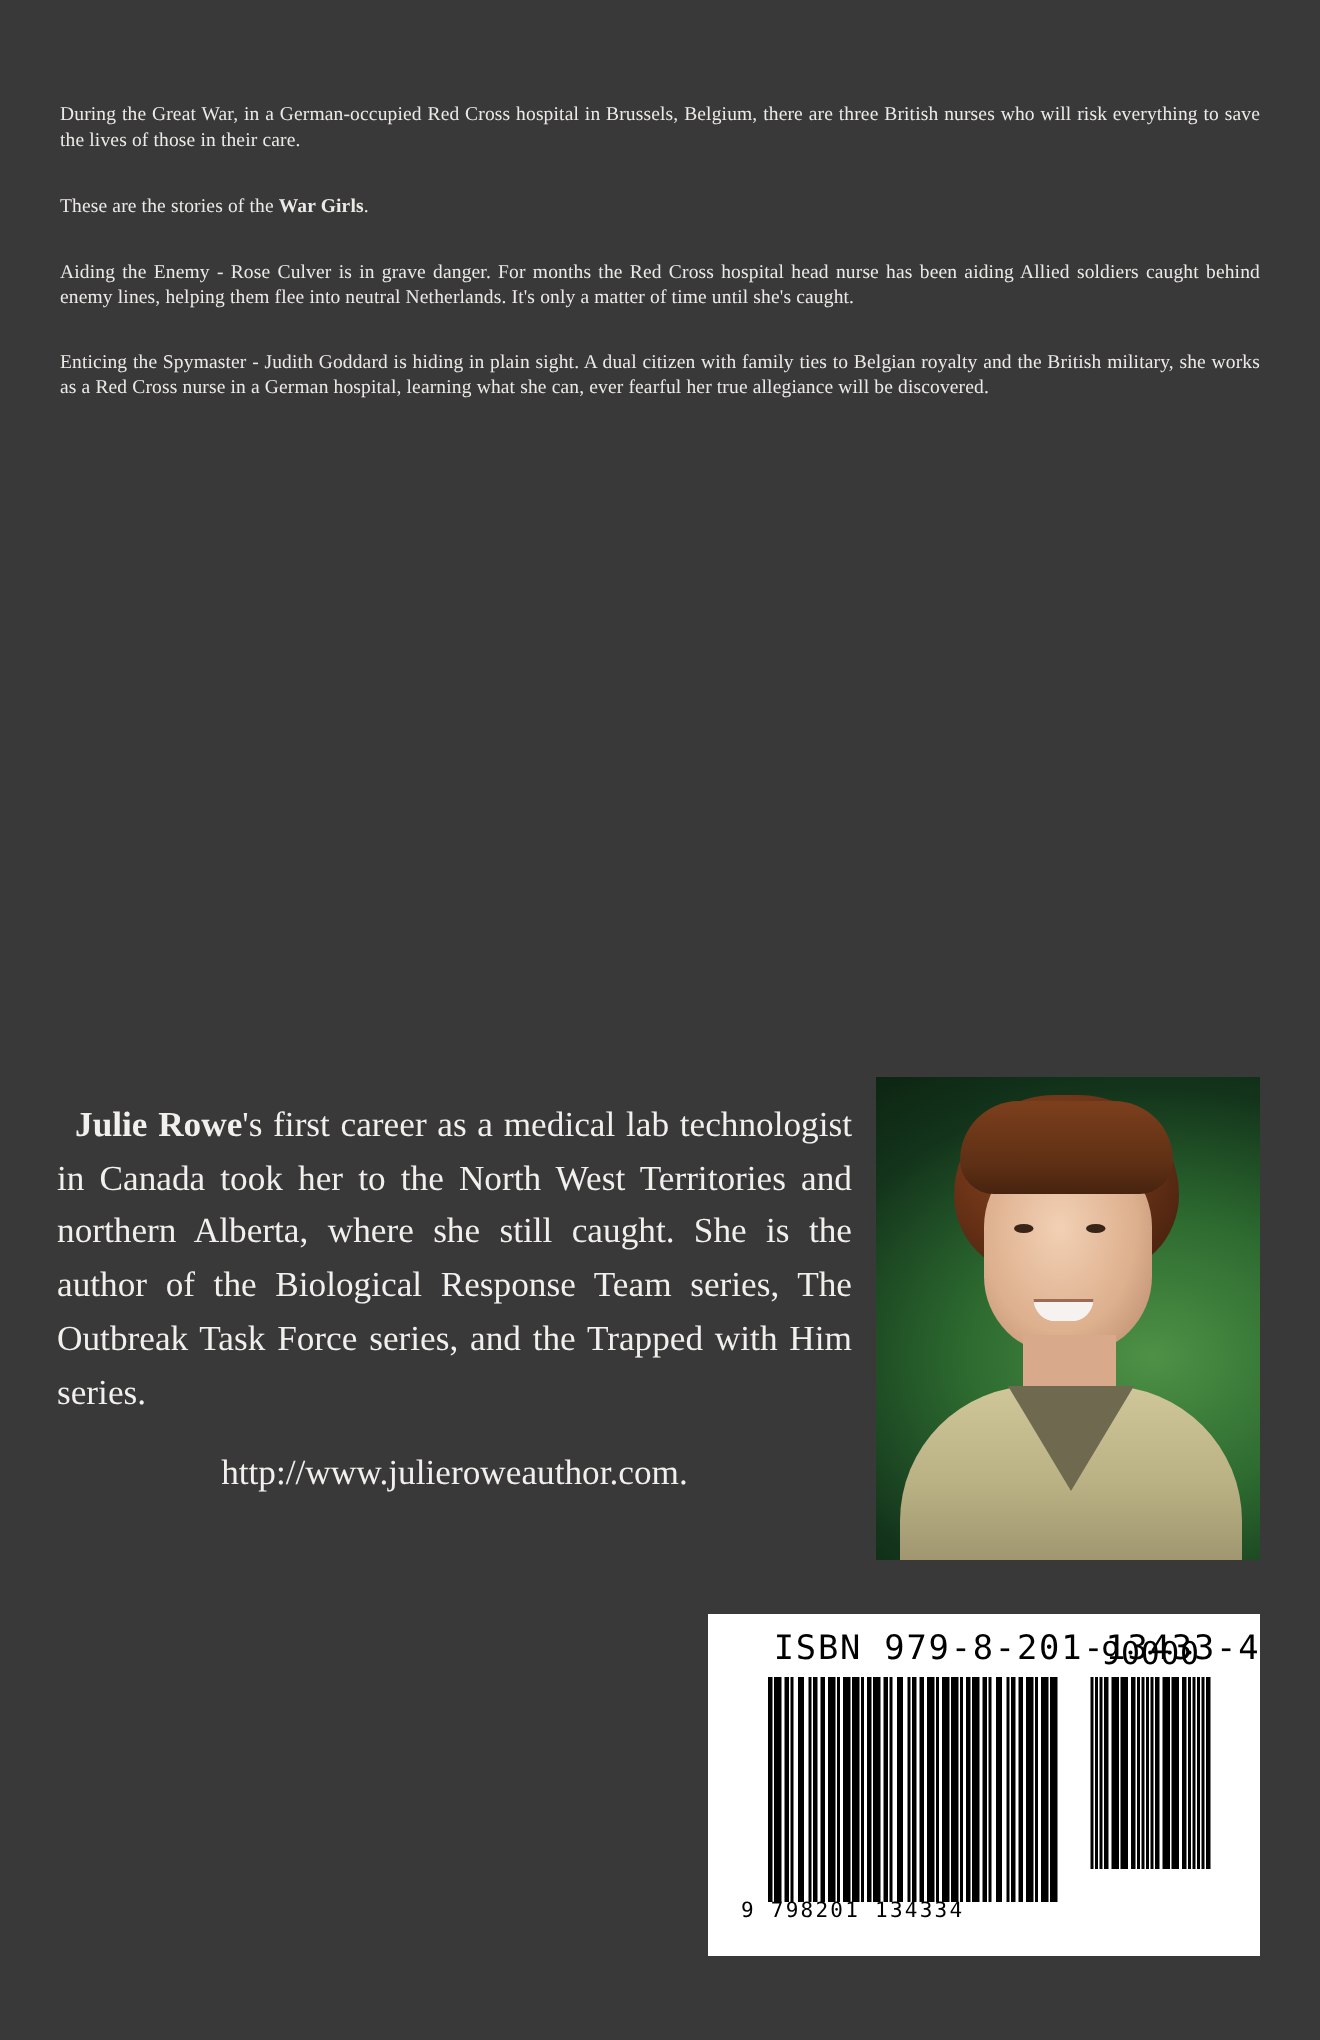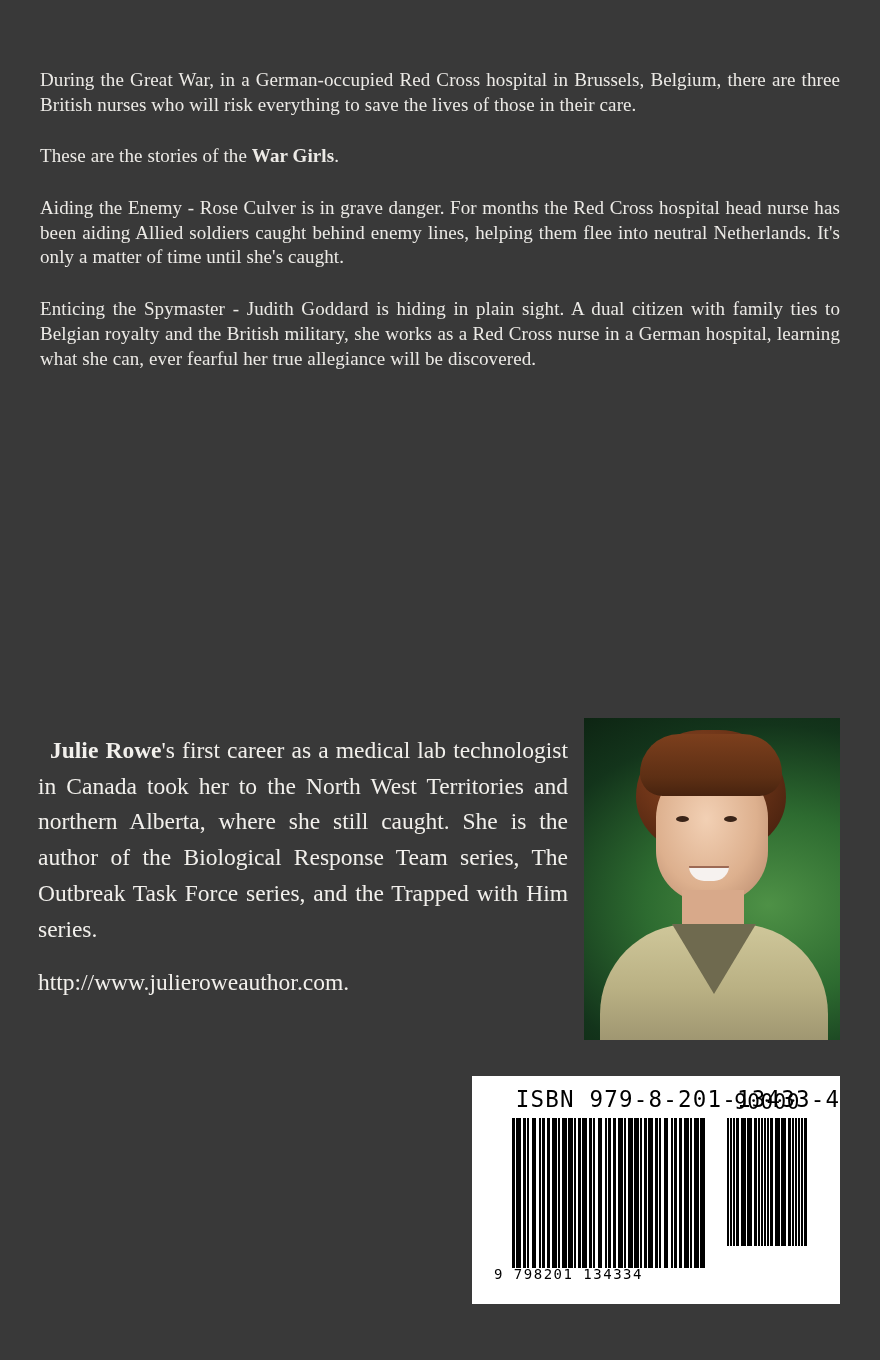--- a/index.html
+++ b/index.html
@@ -23,21 +23,21 @@
 
   
   .blurb {
     position: absolute;
     left: 40px;
     top: 68px;
     width: 800px;
   }
   .blurb p {
     margin: 0 0 27px 0;
-    font-size: 19px;
+    font-size: 13px;
     line-height: 1.30;
     text-align: justify;
     color: #eceae6;
     letter-spacing: 0.1px;
   }
   .blurb b {
     font-weight: bold;
   }
 
   
@@ -48,21 +48,21 @@
     width: 530px;
   }
   .bio p {
     margin: 0 0 18px 0;
     font-size: 23.5px;
     line-height: 1.52;
     text-align: justify;
     color: #f2f0ec;
   }
   .bio p.url {
-    text-align: left;
+    text-align: center;
     margin-bottom: 0;
   }
   .bio .author-name {
     font-weight: bold;
     margin-left: 12px;
   }
 
   
   .photo {
     position: absolute;

